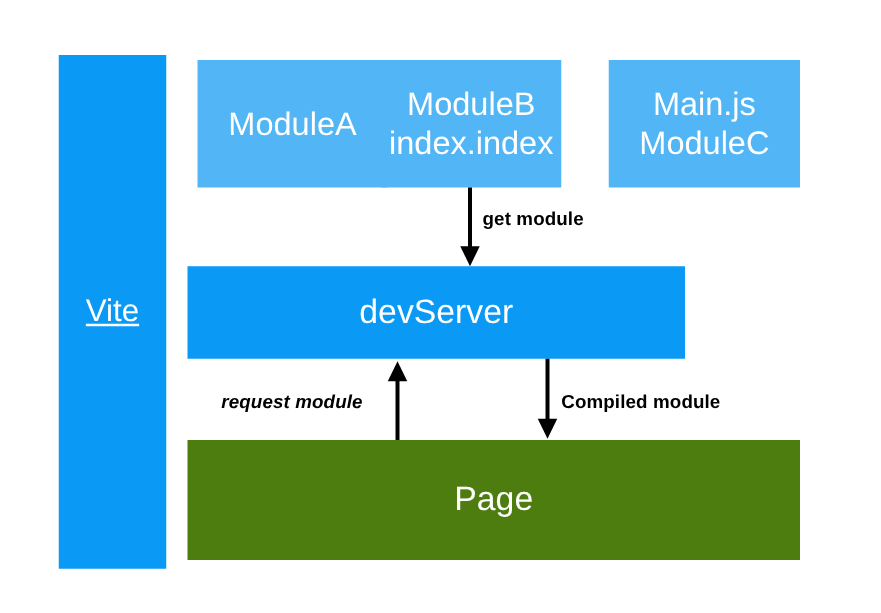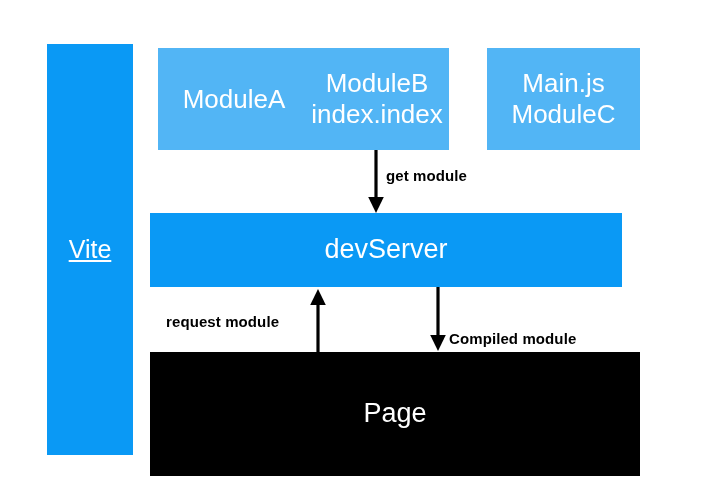--- a/index.html
+++ b/index.html
@@ -52,54 +52,54 @@
   #module-a { left: 158px; width: 152px; }
   #module-b { left: 305px; width: 144px; }
   #module-c { left: 487px; width: 153px; }
 
   .module-line { display: block; white-space: nowrap; }
 
   
   #devserver-bar {
     left: 150px;
     top: 213px;
-    width: 472px;
+    width: 398px;
     height: 74px;
     background: #0A99F5;
     font-size: 27px;
   }
 
   
   #page-bar {
     left: 150px;
     top: 352px;
     width: 490px;
-    height: 124px;
-    background: #000000;
+    height: 96px;
+    background: #4d7c0f;
     font-size: 27px;
   }
 
   
   .arrow {
     position: absolute;
   }
   .arrow svg { display: block; overflow: visible; }
 
   
   .arrow-label {
     position: absolute;
     color: #000000;
     font-size: 15px;
     font-weight: bold;
     white-space: nowrap;
     letter-spacing: 0.1px;
   }
   #label-get-module      { left: 386px; top: 167px; }
-  #label-request-module  { left: 166px; top: 313px; }
-  #label-compiled-module { left: 449px; top: 330px; }
+  #label-request-module  { left: 177px; top: 313px; font-style: italic; }
+  #label-compiled-module { left: 449px; top: 313px; }
 </style>
 </head>
 <body>
 
 <div id="canvas">
 
   <div class="block" id="vite-column">
     <span>Vite</span>
   </div>
 

